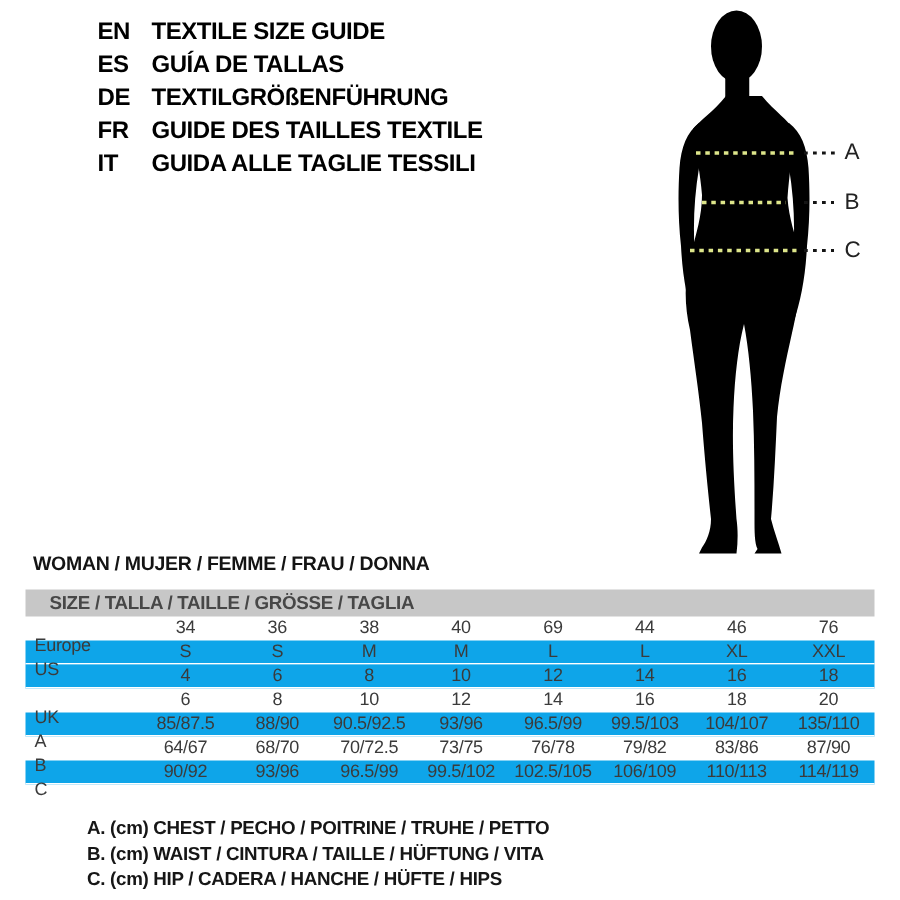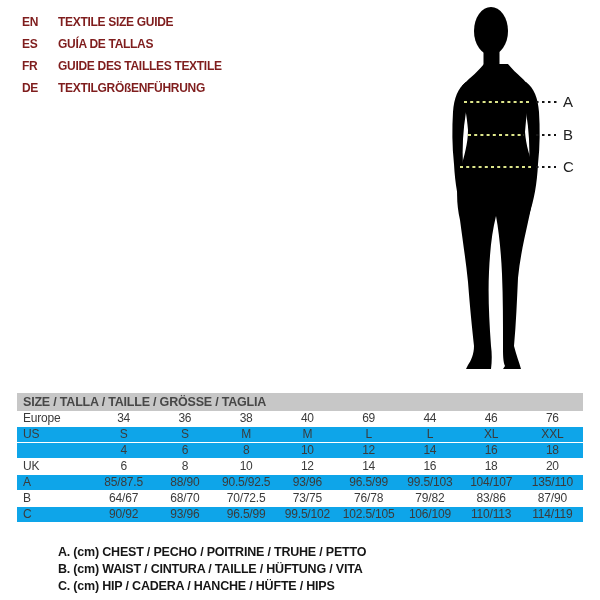--- a/index.html
+++ b/index.html
@@ -2,65 +2,69 @@
 <html><head>
 <meta charset="utf-8">
 <style>
   html,body{margin:0;padding:0;background:#fff;}
   .canvas{
     position:relative;width:600px;height:600px;background:#ffffff;overflow:hidden;
     font-family:"Liberation Sans","DejaVu Sans",sans-serif;color:#1a1a1a;
   }
   
   .lang-block{position:absolute;left:22px;top:11px;}
-  .lang-row{display:flex;line-height:22px;font-size:12px;font-weight:700;letter-spacing:-0.3px;color:#7f1d1d;}
+  .lang-row{display:flex;line-height:22px;font-size:16px;font-weight:700;letter-spacing:-0.3px;color:#000000;margin-left:43px;}
   .lang-code{width:36px;flex:0 0 36px;}
   
   .figure{position:absolute;left:435px;top:0;width:165px;height:375px;}
   .figure svg{position:absolute;left:0;top:0;}
   .marker-label{position:absolute;left:128px;width:24px;font-size:15px;line-height:16px;color:#222;}
   .marker-a{top:94px;}
   .marker-b{top:127px;}
   .marker-c{top:159px;}
   
   .section-title{position:absolute;left:22px;top:368px;font-size:13px;font-weight:700;letter-spacing:-0.2px;color:#141414;}
   
   .size-table{position:absolute;left:17px;top:393px;width:566px;}
   .t-header{height:18px;line-height:18px;background:#c7c7c7;color:#474747;
-            font-size:12.5px;font-weight:700;letter-spacing:-0.2px;padding-left:6px;box-sizing:border-box;}
+            font-size:12.5px;font-weight:700;letter-spacing:-0.2px;padding-left:16px;box-sizing:border-box;}
   .t-row{display:flex;height:15px;line-height:15px;border-bottom:1px solid #ffffff;
          font-size:12px;letter-spacing:-0.2px;color:#3b3b3b;}
   .t-row.shaded{background:#0ea5e9;}
-  .cell-label{flex:0 0 76px;padding-left:6px;box-sizing:border-box;text-align:left;}
+  .cell-label{flex:0 0 76px;padding-left:6px;box-sizing:border-box;text-align:left;margin-top:12px;}
   .cell{flex:1 1 0;text-align:center;}
   
   .legend{position:absolute;left:22px;top:544px;margin-left:36px;}
   .legend-line{font-size:12.5px;font-weight:700;line-height:17px;letter-spacing:-0.2px;color:#161616;}
 </style>
 </head>
 <body>
 
 <div class="canvas">
 
   <div class="lang-block">
     <div class="lang-row">
       <span class="lang-code">EN</span>
       <span class="lang-label">TEXTILE SIZE GUIDE</span>
     </div>
     <div class="lang-row">
       <span class="lang-code">ES</span>
       <span class="lang-label">GUÍA DE TALLAS</span>
     </div>
     <div class="lang-row">
+      <span class="lang-code">DE</span>
+      <span class="lang-label">TEXTILGRÖßENFÜHRUNG</span>
+    </div>
+    <div class="lang-row">
       <span class="lang-code">FR</span>
       <span class="lang-label">GUIDE DES TAILLES TEXTILE</span>
     </div>
     <div class="lang-row">
-      <span class="lang-code">DE</span>
-      <span class="lang-label">TEXTILGRÖßENFÜHRUNG</span>
+      <span class="lang-code">IT</span>
+      <span class="lang-label">GUIDA ALLE TAGLIE TESSILI</span>
     </div>
   </div>
 
   <div class="figure">
     <svg width="165" height="375" viewBox="435 0 165 375" aria-hidden="true">
 
       <ellipse cx="491" cy="31" rx="17" ry="24" fill="#000000"></ellipse>
 
       <rect x="483.5" y="38" width="16" height="32" fill="#000000"></rect>
 
@@ -118,20 +122,21 @@
 
       <line x1="536" y1="102" x2="557" y2="102" stroke-width="2" stroke-dasharray="2.5 3.5" stroke="#141414"></line>
       <line x1="536" y1="135" x2="556" y2="135" stroke-width="2" stroke-dasharray="2.5 3.5" stroke="#141414"></line>
       <line x1="536" y1="167" x2="556" y2="167" stroke-width="2" stroke-dasharray="2.5 3.5" stroke="#141414"></line>
     </svg>
     <span class="marker-label marker-a">A</span>
     <span class="marker-label marker-b">B</span>
     <span class="marker-label marker-c">C</span>
   </div>
 
+  <div class="section-title">WOMAN / MUJER / FEMME / FRAU / DONNA</div>
 
   <div class="size-table">
     <div class="t-header">SIZE / TALLA / TAILLE / GRÖSSE / TAGLIA</div>
 
     <div class="t-row">
       <span class="cell-label">Europe</span>
       <span class="cell">34</span>
       <span class="cell">36</span>
       <span class="cell">38</span>
       <span class="cell">40</span>

